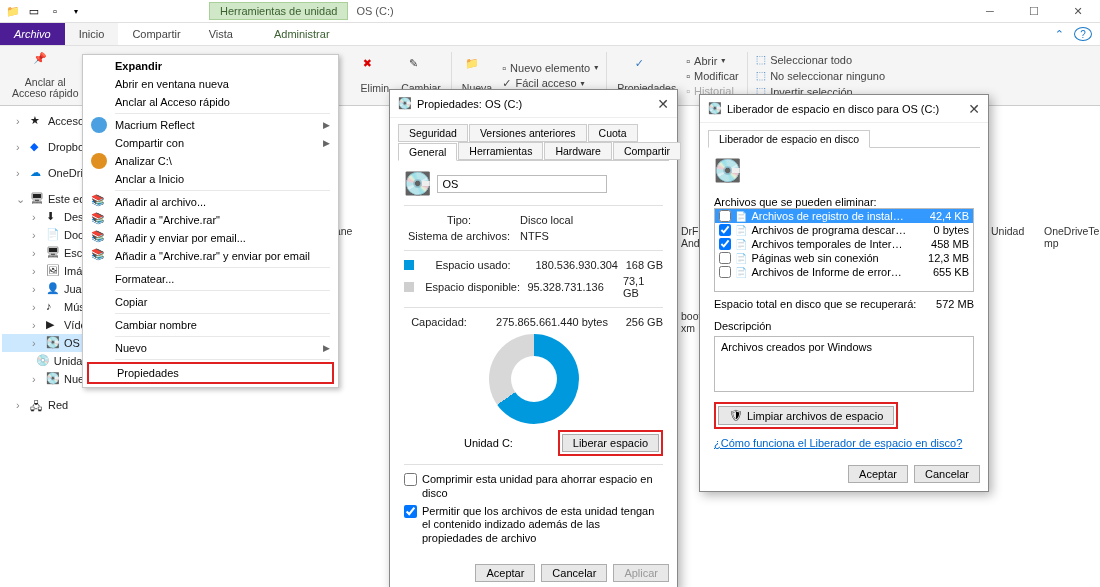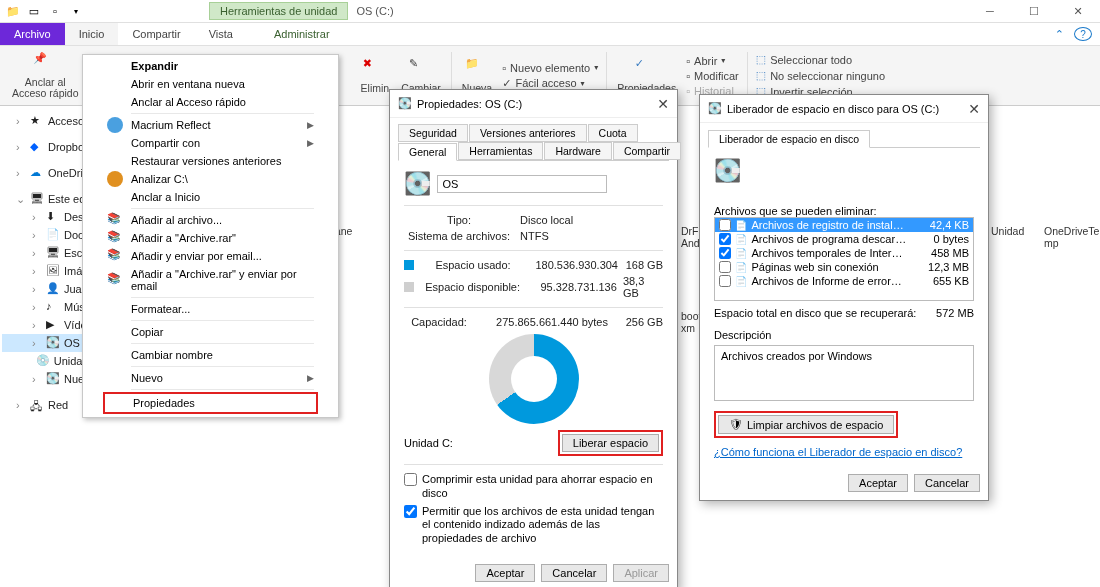--- a/index.html
+++ b/index.html
@@ -10,21 +10,21 @@
 .titlebar .qat { display: flex; gap: 3px; padding: 0 4px; align-items: center; }
 .qat-icon { width: 18px; height: 18px; display: flex; align-items: center; justify-content: center; }
 .titlebar .tool-tab { margin-left: 120px; background: #d0e8c8; border: 1px solid #a8d098; padding: 2px 10px; color: #3a6030; }
 .titlebar .title-text { margin-left: 8px; color: #555; }
 .titlebar .winbtns { margin-left: auto; display: flex; }
 .winbtn { width: 44px; height: 23px; display: flex; align-items: center; justify-content: center; color: #555; }
 
 
 .ribtabs { height: 23px; display: flex; align-items: stretch; border-bottom: 1px solid #e0e0e0; }
 .ribtab { padding: 0 14px; display: flex; align-items: center; color: #444; cursor: pointer; }
-.ribtab.file { background: #6d28d9; color: #fff; }
+.ribtab.file { background: #4c1d95; color: #fff; font-style: italic; }
 .ribtab.active { background: #f4f4f4; }
 .ribtab.manage { color: #3a6030; margin-left: 13px; }
 .ribtabs .help { margin-left: auto; padding: 0 8px; display: flex; align-items: center; color: #1979ca; }
 
 
 .ribbon { height: 60px; background: #f5f5f5; border-bottom: 1px solid #ccc; display: flex; padding: 2px 6px; }
 .ribgroup { display: flex; flex-direction: column; align-items: center; justify-content: center; padding: 0 6px; }
 .ribbtn-lg { display: flex; flex-direction: column; align-items: center; gap: 1px; color: #444; }
 .ribbtn-lg .icn { width: 24px; height: 24px; }
 .ribbtn-sm { display: flex; align-items: center; gap: 4px; padding: 1px 4px; color: #444; }
@@ -39,21 +39,21 @@
 .navitem.indent { padding-left: 30px; }
 .navgap { height: 8px; }
 .ficon { width: 14px; height: 14px; display: inline-block; }
 
 
 .content { position: absolute; left: 334px; top: 106px; right: 0; bottom: 0; background: #fff; }
 .bigicon { position: absolute; width: 70px; text-align: left; color: #333; }
 .bigicon .lbl { margin-top: 50px; font-size: 10.5px; line-height: 1.1; word-break: break-word; }
 
 
-.ctxmenu { position: absolute; left: 82px; top: 54px; width: 257px; background: #fff; border: 1px solid #c8c8c8; box-shadow: 2px 2px 5px rgba(0,0,0,.25); z-index: 10; padding: 2px 16px; }
+.ctxmenu { position: absolute; left: 82px; top: 54px; width: 257px; background: #fff; border: 1px solid #c8c8c8; box-shadow: 2px 2px 5px rgba(0,0,0,.25); z-index: 10; padding: 2px 0; }
 .ctxitem { display: flex; align-items: center; padding: 3px 8px 3px 32px; position: relative; cursor: default; }
 .ctxitem .cicn { width: 16px; height: 16px; position: absolute; left: 8px; }
 .ctxitem .arrow { margin-left: auto; color: #666; font-size: 9px; }
 .ctxsep { height: 1px; background: #e8e8e8; margin: 2px 8px 2px 32px; }
 .ctxitem.hl { border: 2px solid #e02020; margin: 1px 4px; padding: 3px 6px 3px 28px; }
 .ctxmenu .expand { font-weight: 600; padding-left: 32px; }
 
 
 .dlg { position: absolute; background: #fff; border: 1px solid #888; box-shadow: 3px 3px 10px rgba(0,0,0,.3); z-index: 20; }
 .dlg-title { height: 28px; display: flex; align-items: center; padding: 0 8px; border-bottom: 1px solid #eee; }
@@ -314,23 +314,20 @@
   <div class="ctxitem">
       <span class="cicn" style="background:#4aa0e0;border-radius:50%"></span>
       <span>Macrium Reflect</span>
       <span class="arrow">▶</span>
     </div>
   <div class="ctxitem">
       <span>Compartir con</span>
       <span class="arrow">▶</span>
     </div>
   <div class="ctxitem">
-      <span>Restaurar versiones anteriores</span>
-    </div>
-  <div class="ctxitem">
       <span class="cicn" style="background:#e09020;border-radius:50%"></span>
       <span>Analizar C:\</span>
     </div>
   <div class="ctxitem">
       <span>Anclar a Inicio</span>
     </div>
   <div class="ctxsep"></div>
   <div class="ctxitem">
       <span class="cicn">📚</span>
       <span>Añadir al archivo...</span>
@@ -404,32 +401,32 @@
     <div class="hr"></div>
     <div class="row">
         <span class="sq" style="background:#0099dd"></span>
         <span class="k" style="width:98px">Espacio usado:</span>
         <span class="v" style="width:90px;text-align:right">180.536.930.304</span>
         <span class="v" style="margin-left:auto">168 GB</span>
       </div>
     <div class="row">
         <span class="sq" style="background:#cfcfcf"></span>
         <span class="k" style="width:98px">Espacio disponible:</span>
-        <span class="v" style="width:90px;text-align:right">95.328.731.136</span>
-        <span class="v" style="margin-left:auto">38,3 GB</span>
+        <span class="v" style="width:90px;text-align:left">95.328.731.136</span>
+        <span class="v" style="margin-left:auto">73,1 GB</span>
       </div>
     <div class="hr"></div>
     <div class="row">
         <span class="k" style="width:70px">Capacidad:</span>
         <span class="v" style="width:128px;text-align:right">275.865.661.440 bytes</span>
         <span class="v" style="margin-left:auto">256 GB</span>
       </div>
     <div class="donut"></div>
     <div class="row" style="justify-content:space-between">
-      <span style="">Unidad C:</span>
+      <span style="margin-left:60px">Unidad C:</span>
       <span class="hl-red"><button class="btn">Liberar espacio</button></span>
     </div>
     <div class="hr"></div>
     <label class="chk">
         <input type="checkbox" style="">
         <span>Comprimir esta unidad para ahorrar espacio en disco</span>
       </label>
     <label class="chk">
         <input type="checkbox" checked="" style="">
         <span>Permitir que los archivos de esta unidad tengan el contenido indizado además de las propiedades de archivo</span>
@@ -448,21 +445,21 @@
     <span>Liberador de espacio en disco para OS (C:)</span>
     <span class="x">✕</span>
   </div>
   <div class="tabs">
     <div class="tab active">Liberador de espacio en disco</div>
   </div>
   <div class="dlg-body">
     <div class="row" style="align-items:flex-start">
       <span style="font-size:22px">💽</span>
     </div>
-    <div style="margin-top:19px">Archivos que se pueden eliminar:</div>
+    <div style="margin-top:10px">Archivos que se pueden eliminar:</div>
     <div class="list" id="clean-list">
         <div class="lrow sel">
           <input type="checkbox" class="lcb" style="">
           <span style="font-size:10px">📄</span>
           <span style="white-space:nowrap;overflow:hidden;text-overflow:ellipsis;max-width:155px">Archivos de registro de instalación</span>
           <span class="sz">42,4 KB</span>
         </div>
         <div class="lrow">
           <input type="checkbox" class="lcb" checked="" style="">
           <span style="font-size:10px">📄</span>

